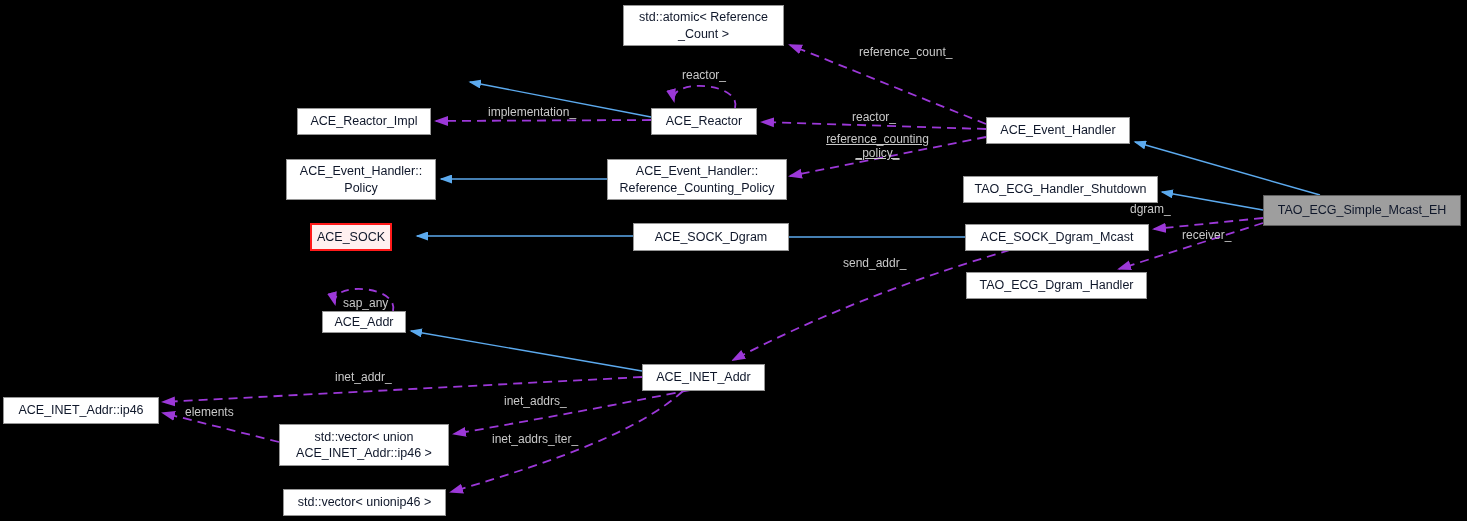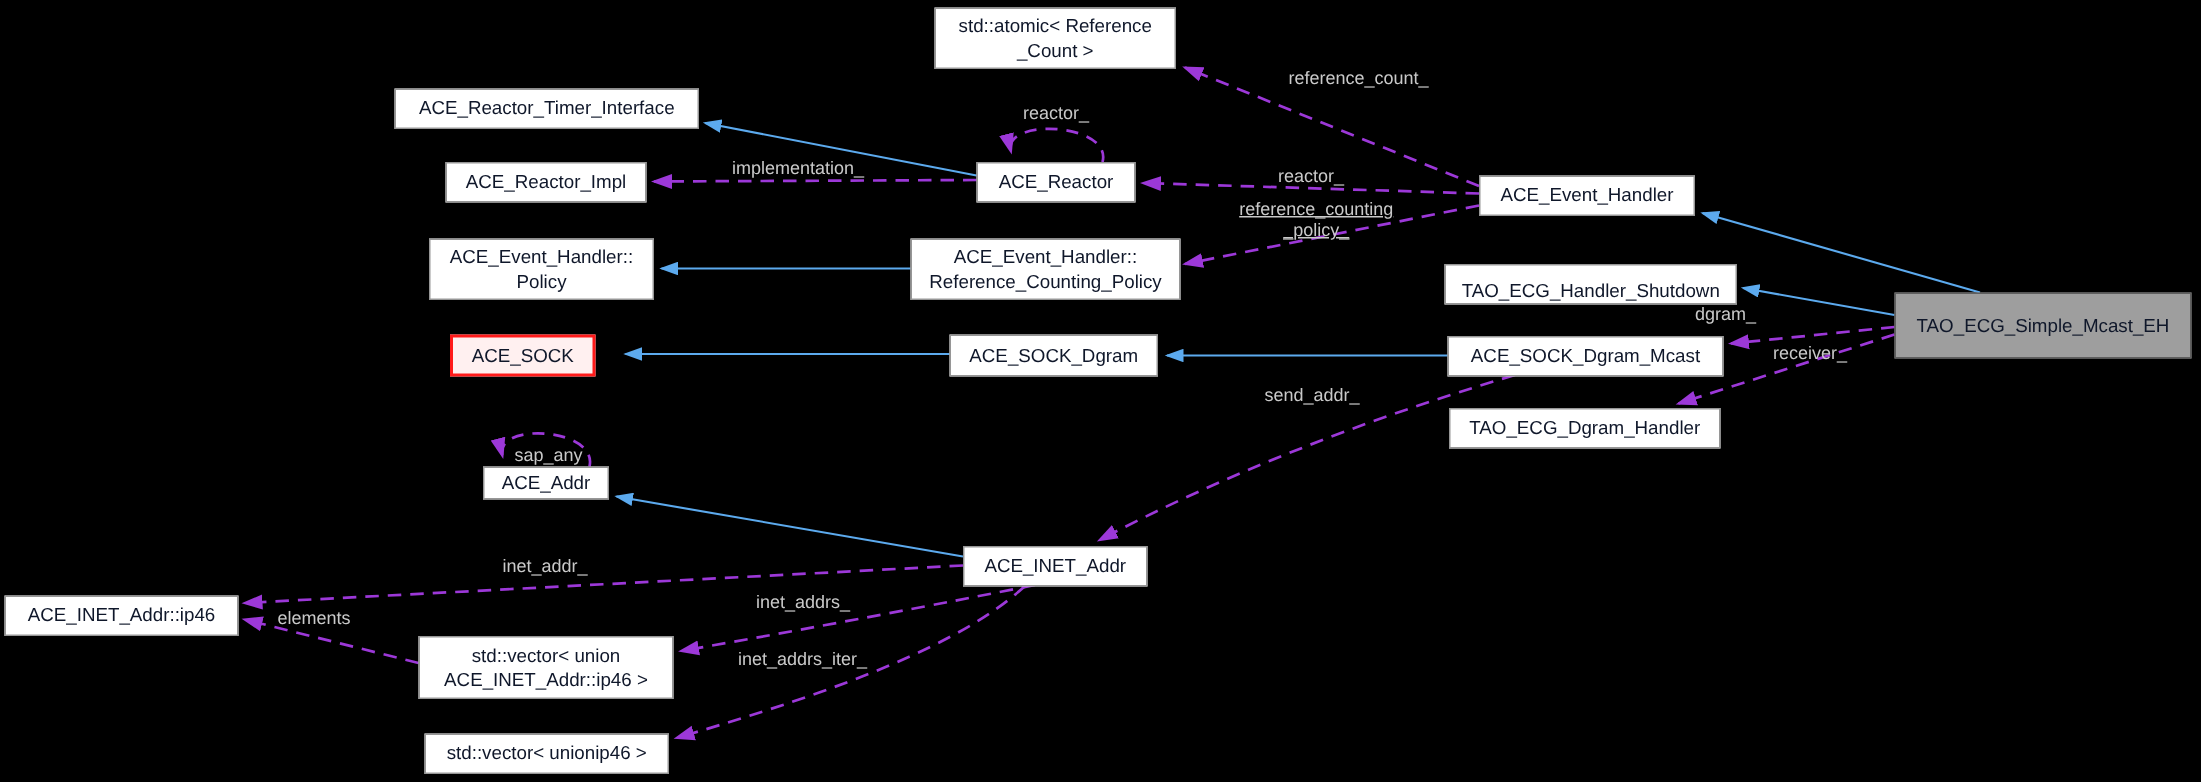--- a/index.html
+++ b/index.html
@@ -50,50 +50,47 @@
     <line x1="642" y1="377" x2="163" y2="402" stroke="#9c38d8" stroke-width="1.8" stroke-dasharray="9,6" marker-end="url(#ap)"></line>
     <path d="M 690,390 C 630,402 540,419 454,434" fill="none" stroke="#9c38d8" stroke-width="1.8" stroke-dasharray="9,6" marker-end="url(#ap)"></path>
     <path d="M 683,391 C 640,430 560,460 451,492" fill="none" stroke="#9c38d8" stroke-width="1.8" stroke-dasharray="9,6" marker-end="url(#ap)"></path>
     <line x1="279" y1="442" x2="163" y2="413" stroke="#9c38d8" stroke-width="1.8" stroke-dasharray="9,6" marker-end="url(#ap)"></line>
   </svg>
 
   <div class="node" style="left:623px;top:5px;width:161px;height:41px;">
     <span>std::atomic&lt; Reference</span>
     <span>_Count &gt;</span>
   </div>
-  <div class="node" style="left:263px;top:59px;width:203px;height:27px;">
-    <span>ACE_Reactor_Timer_Interface</span>
-  </div>
   <div class="node" style="left:297px;top:108px;width:134px;height:27px;">
     <span>ACE_Reactor_Impl</span>
   </div>
   <div class="node" style="left:651px;top:108px;width:106px;height:27px;">
     <span>ACE_Reactor</span>
   </div>
   <div class="node" style="left:986px;top:117px;width:144px;height:27px;">
     <span>ACE_Event_Handler</span>
   </div>
   <div class="node" style="left:286px;top:159px;width:150px;height:41px;">
     <span>ACE_Event_Handler::</span>
     <span>Policy</span>
   </div>
   <div class="node" style="left:607px;top:159px;width:180px;height:41px;">
     <span>ACE_Event_Handler::</span>
     <span>Reference_Counting_Policy</span>
   </div>
-  <div class="node" style="left:963px;top:176px;width:195px;height:27px;justify-content:flex-end;">
+  <div class="node" style="left:963px;top:176px;width:195px;height:27px;">
     <span>TAO_ECG_Handler_Shutdown</span>
   </div>
-  <div class="node main" style="left:1263px;top:195px;width:198px;height:44px;">
+  <div class="node main" style="left:1263px;top:195px;width:198px;height:31px;">
     <span>TAO_ECG_Simple_Mcast_EH</span>
   </div>
-  <div class="node highlight" style="left:300px;top:223px;width:97px;height:28px;">
+  <div class="node highlight" style="left:310px;top:223px;width:82px;height:28px;">
     <span>ACE_SOCK</span>
   </div>
-  <div class="node" style="left:633px;top:223px;width:139px;height:28px;">
+  <div class="node" style="left:633px;top:223px;width:156px;height:28px;">
     <span>ACE_SOCK_Dgram</span>
   </div>
   <div class="node" style="left:965px;top:224px;width:184px;height:27px;">
     <span>ACE_SOCK_Dgram_Mcast</span>
   </div>
   <div class="node" style="left:966px;top:272px;width:181px;height:27px;">
     <span>TAO_ECG_Dgram_Handler</span>
   </div>
   <div class="node" style="left:322px;top:311px;width:84px;height:22px;">
     <span>ACE_Addr</span>

